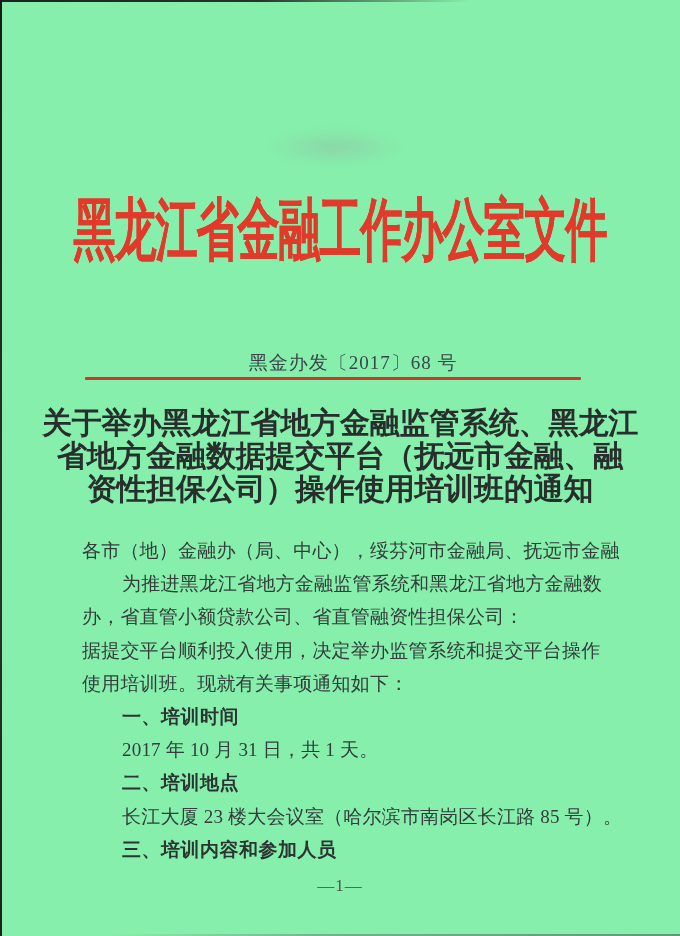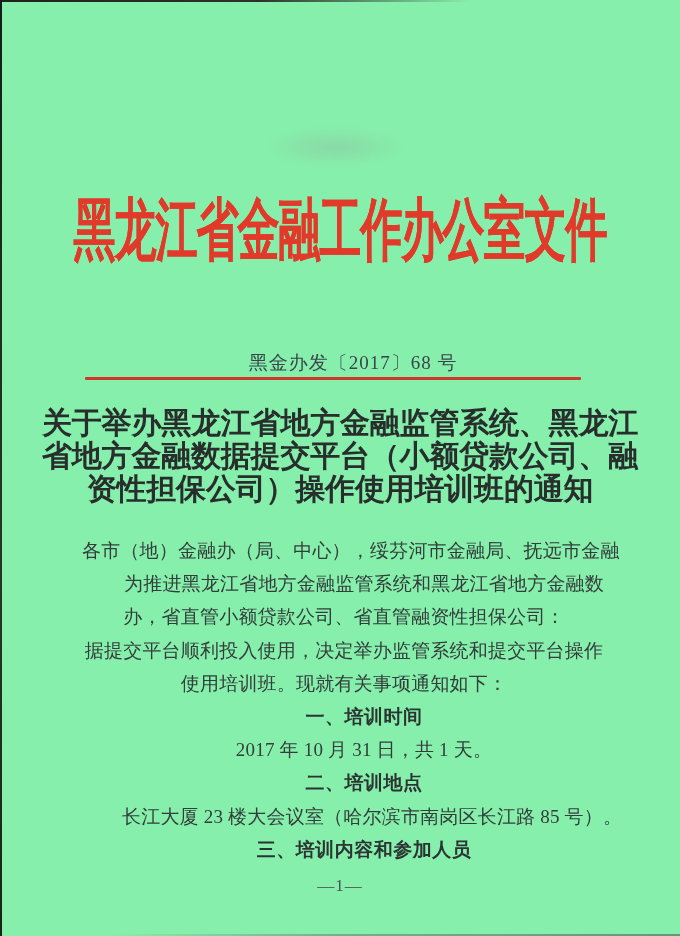--- a/index.html
+++ b/index.html
@@ -73,21 +73,20 @@
     font-family:"Liberation Serif","DejaVu Serif",serif;
   }
   .title div{white-space:nowrap;}
   
   .body-block{
     position:absolute;top:534px;left:82px;width:524px;
     font-size:19px;
     line-height:33.2px;
     letter-spacing:0.2px;
     color:#333d3a;
-    text-align:center;
   }
   .line{height:33.2px;white-space:nowrap;}
   .indent{padding-left:40px;}
   .section-heading{
     font-family:"Liberation Sans","DejaVu Sans",sans-serif;
     font-weight:bold;
     letter-spacing:0.5px;
     color:#2b3432;
   }
   
@@ -110,21 +109,21 @@
   <div class="smudge"></div>
 
   <div class="masthead">黑龙江省金融工作办公室文件</div>
 
   <div class="doc-number">黑金办发〔2017〕68 号</div>
 
   <div class="red-rule"></div>
 
   <div class="title">
     <div>关于举办黑龙江省地方金融监管系统、黑龙江</div>
-    <div>省地方金融数据提交平台（小额贷款公司、融</div>
+    <div>省地方金融数据提交平台（抚远市金融、融</div>
     <div>资性担保公司）操作使用培训班的通知</div>
   </div>
 
   <div class="body-block">
     <div class="line">各市（地）金融办（局、中心），绥芬河市金融局、抚远市金融</div>
     <div class="line indent">为推进黑龙江省地方金融监管系统和黑龙江省地方金融数</div>
     <div class="line">办，省直管小额贷款公司、省直管融资性担保公司：</div>
     <div class="line">据提交平台顺利投入使用，决定举办监管系统和提交平台操作</div>
     <div class="line">使用培训班。现就有关事项通知如下：</div>
     <div class="line indent section-heading">一、培训时间</div>

